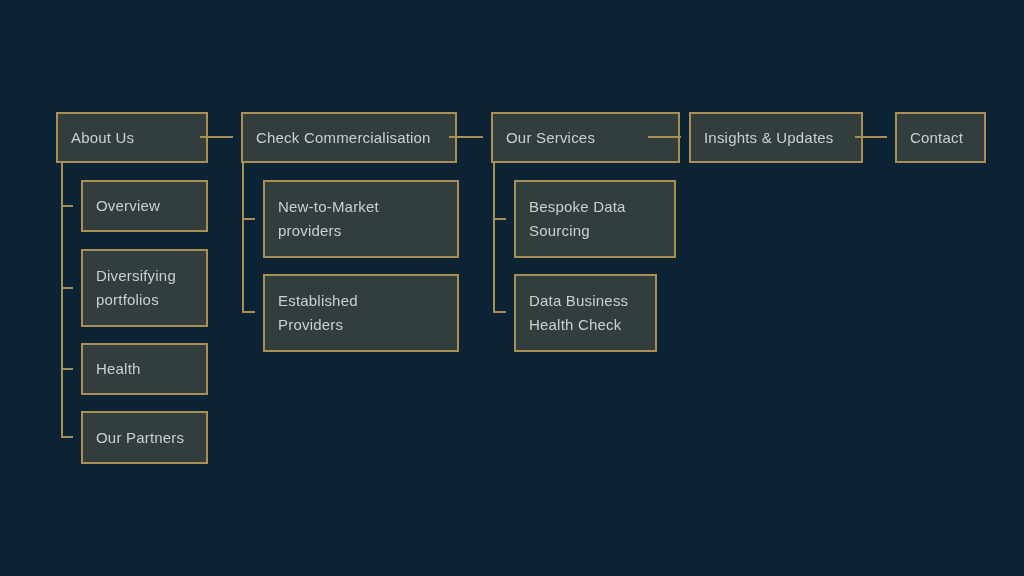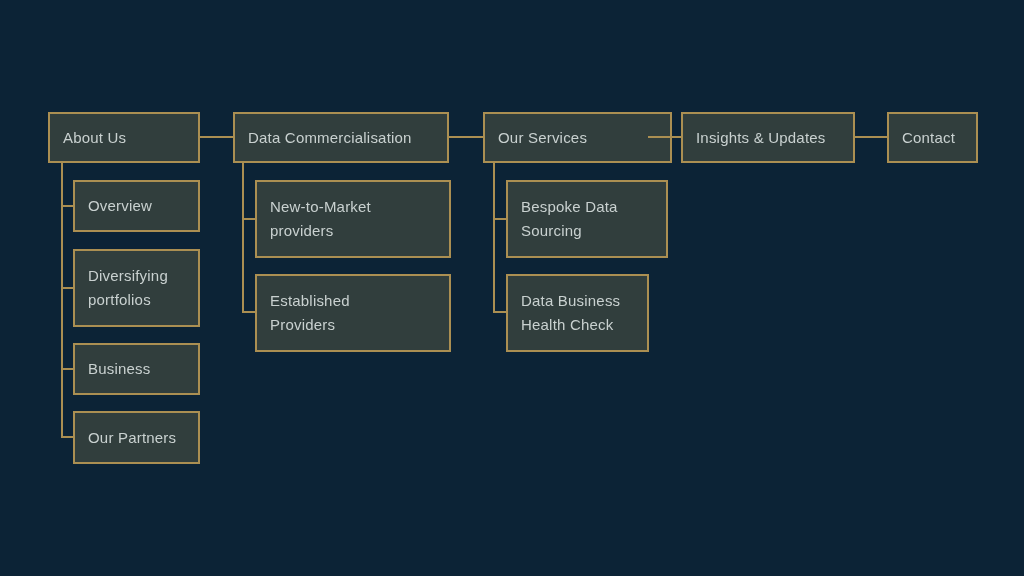--- a/index.html
+++ b/index.html
@@ -23,36 +23,37 @@
     border:2px solid var(--gold);
     color:var(--text);
     display:flex;
     align-items:center;
     font-size:15px;
     font-weight:300;
     letter-spacing:.2px;
     line-height:24px;
     padding-left:13px;
     padding-right:8px;
+    margin-left:8px;
   }
   .connector{
     position:absolute;
     background:var(--gold);
   }
 </style>
 </head>
 <body>
 
 <div class="canvas">
 
   <div class="node" style="left:48px;top:112px;width:152px;height:51px">
     <span>About Us</span>
   </div>
   <div class="node" style="left:233px;top:112px;width:216px;height:51px">
-    <span>Data Commercialisation</span>
+    <span>Check Commercialisation</span>
   </div>
   <div class="node" style="left:483px;top:112px;width:189px;height:51px">
     <span>Our Services</span>
   </div>
   <div class="node" style="left:681px;top:112px;width:174px;height:51px">
     <span>Insights &amp; Updates</span>
   </div>
   <div class="node" style="left:887px;top:112px;width:91px;height:51px">
     <span>Contact</span>
   </div>
@@ -68,21 +69,21 @@
   <div class="connector" style="left:61px;top:368px;width:12px;height:2px"></div>
   <div class="connector" style="left:61px;top:436px;width:12px;height:2px"></div>
 
   <div class="node" style="left:73px;top:180px;width:127px;height:52px">
     <span>Overview</span>
   </div>
   <div class="node" style="left:73px;top:249px;width:127px;height:78px">
     <span>Diversifying portfolios</span>
   </div>
   <div class="node" style="left:73px;top:343px;width:127px;height:52px">
-    <span>Business</span>
+    <span>Health</span>
   </div>
   <div class="node" style="left:73px;top:411px;width:127px;height:53px">
     <span>Our Partners</span>
   </div>
 
   <div class="connector" style="left:242px;top:163px;width:2px;height:150px"></div>
   <div class="connector" style="left:242px;top:218px;width:13px;height:2px"></div>
   <div class="connector" style="left:242px;top:311px;width:13px;height:2px"></div>
 
   <div class="node" style="left:255px;top:274px;width:196px;height:78px">

